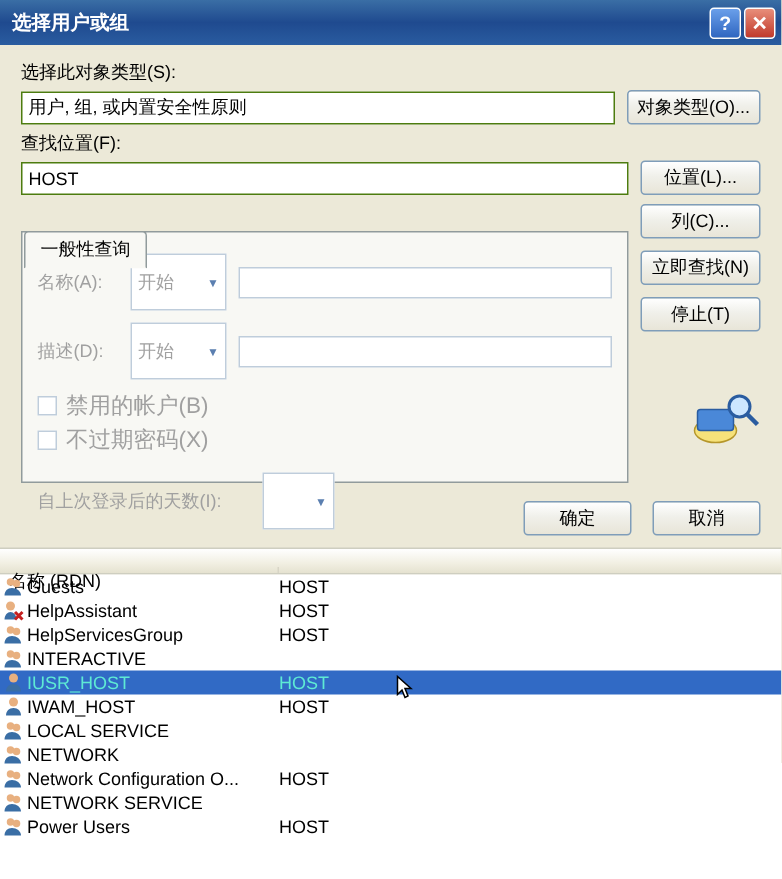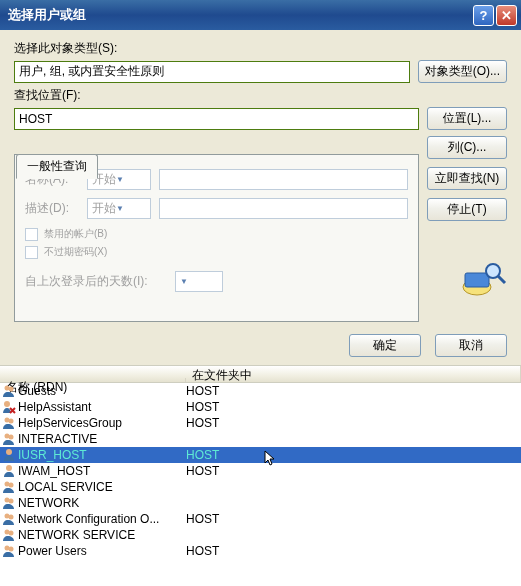--- a/index.html
+++ b/index.html
@@ -12,24 +12,24 @@
 .content { padding: 10px 14px 4px 14px; }
 .row { display: flex; align-items: center; margin-bottom: 4px; }
 .lbl { font-size: 12px; color: #000; margin-bottom: 3px; display: block; }
 .txtfield { flex: 1; height: 22px; border: 1px solid #4d7c0f; background: #fff; padding: 2px 4px; font-size: 12px; }
 .btn { height: 23px; border: 1px solid #7f9db9; border-radius: 3px; background: linear-gradient(#fff,#f0f0ea 45%,#e8e5d8); font-size: 12px; padding: 0 6px; min-width: 80px; margin-left: 8px; cursor: default; }
 .tabarea { margin-top: 10px; position: relative; }
 .tab { position: absolute; top: 0; left: 2px; border: 1px solid #919b9c; border-bottom: 1px solid #f8f8f4; background: #f8f8f4; padding: 3px 10px; font-size: 12px; z-index: 2; border-radius: 3px 3px 0 0; }
 .tabbody { border: 1px solid #919b9c; background: #f8f8f4; padding: 14px 10px 10px 10px; margin-top: 20px; height: 168px; }
 .qrow { display: flex; align-items: center; margin-bottom: 8px; }
 .qlbl { width: 62px; color: #a0a0a0; font-size: 12px; }
-.qsel { width: 64px; height: 21px; border: 1px solid #bfcddb; background: #fff; color: #a0a0a0; font-size: 12px; padding: 0 4px; margin-right: 8px; display: flex; align-items: center; }
+.qsel { width: 64px; height: 38px; border: 1px solid #bfcddb; background: #fff; color: #a0a0a0; font-size: 12px; padding: 0 4px; margin-right: 8px; display: flex; align-items: center; justify-content: space-between; }
 .qsel .arrow { font-size: 8px; color: #5b7fb0; }
 .qinput { flex: 1; height: 21px; border: 1px solid #bfcddb; background: #fff; }
-.cbx { color: #a0a0a0; font-size: 10px; margin-bottom: 4px; display: flex; align-items: center; }
+.cbx { color: #a0a0a0; font-size: 15px; margin-bottom: 4px; display: flex; align-items: center; }
 .cbx .box { width: 13px; height: 13px; border: 1px solid #bfcddb; background: #fff; margin-right: 6px; }
 .mainflex { display: flex; }
 .leftcol { flex: 1; }
 .rightcol { width: 88px; padding-left: 8px; display: flex; flex-direction: column; gap: 8px; padding-top: 2px; }
 .iconfind { width: 48px; height: 40px; align-self: flex-end; margin-top: 30px; }
 .okrow { display: flex; justify-content: flex-end; padding: 8px 14px; gap: 6px; }
 .listhdr { display: flex; background: linear-gradient(#fff,#f1efe2 60%,#e5e2d0); border-top: 1px solid #cecec0; border-bottom: 1px solid #cecec0; height: 18px; font-size: 12px; }
 .listhdr .col { border-right: 1px solid #d8d5c6; padding: 1px 6px; }
 .c1 { width: 186px; margin-top: 12px; }
 .c2 { flex: 1; }
@@ -121,21 +121,20 @@
   </div>
 </div>
 
 <div class="okrow">
   <button class="btn" style="min-width:72px">确定</button>
   <button class="btn" style="min-width:72px">取消</button>
 </div>
 
 <div class="listhdr">
   <div class="col c1">名称 (RDN)</div>
-  <div class="col c2">在文件夹中</div>
 </div>
 <div class="list" id="list">
     <div class="lrow">
       <span class="icon">
         <svg viewBox="0 0 14 14">
           <circle cx="5" cy="4" r="2.5" fill="#e8b080"></circle>
           <circle cx="9" cy="5" r="2.5" fill="#e8b080"></circle>
           <path d="M1 13c0-3 2-5 5-5s6 2 6 5" fill="#3a6ea5"></path>
         </svg>
       </span>

